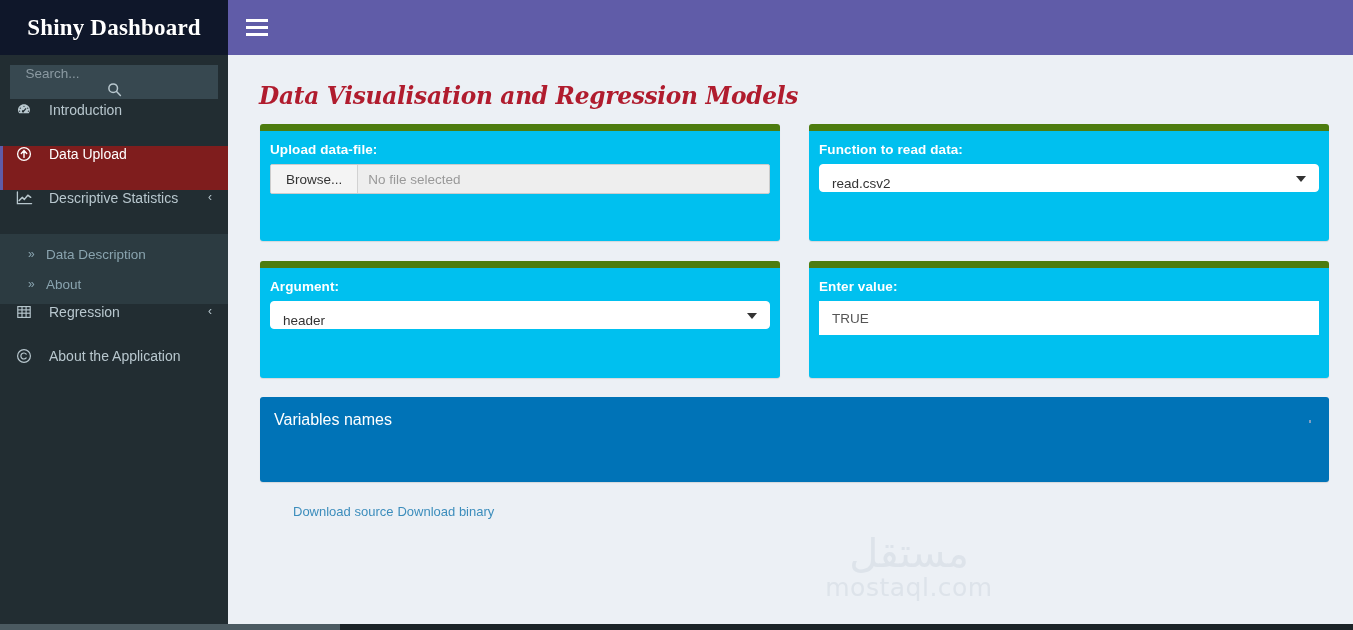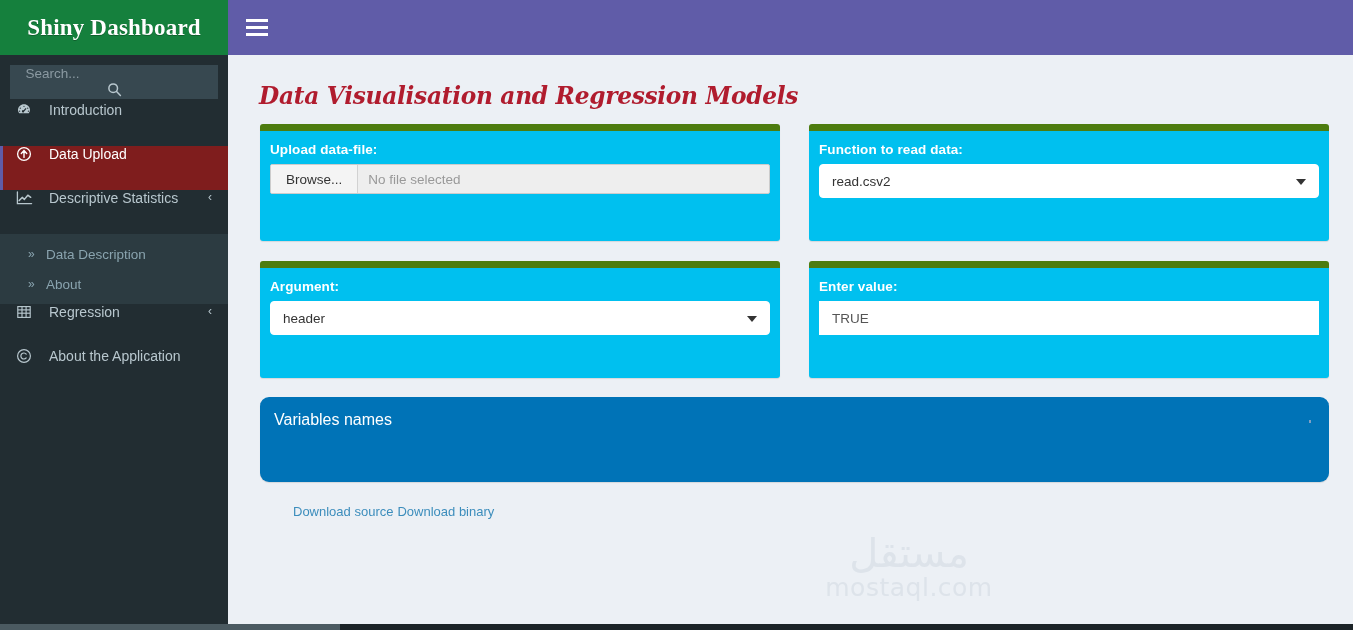--- a/index.html
+++ b/index.html
@@ -14,21 +14,21 @@
 
   
   .header {
     position: absolute; top: 0; left: 0; width: 1353px; height: 55px;
     background: #605ca8;
     display: flex; align-items: stretch;
   }
   .logo {
     width: 228px; height: 55px;
     display: flex; align-items: center; justify-content: center;
-    background: #15803d;
+    background: #0f172a;
     color: #ffffff;
     font-family: "Liberation Serif", serif;
     font-weight: bold;
     font-size: 23px;
     letter-spacing: .2px;
     text-shadow: 0 1px 0 rgba(0,0,0,.25);
     user-select: none;
   }
   .navbar {
     flex: 1; height: 55px;
@@ -162,25 +162,25 @@
     white-space: nowrap;
   }
   .file-name {
     display: flex; align-items: center;
     padding: 0 10px; flex: 1;
     color: #999; font-size: 13.5px;
   }
 
   .sel {
     position: relative;
-    height: 34px;
+    height: 28px;
     background: #ffffff;
     border: 1px solid #ffffff;
     border-radius: 4px;
-    display: flex; align-items: center;
+    display: flex; align-items: flex-end;
     padding: 0 38px 0 12px;
     color: #333; font-size: 13.5px;
     cursor: pointer;
   }
   .sel .caret {
     position: absolute; right: 12px; top: 50%;
     margin-top: -2px;
     width: 0; height: 0;
     border-left: 5px solid transparent;
     border-right: 5px solid transparent;
@@ -195,21 +195,21 @@
     display: flex; align-items: center;
     padding: 0 12px;
     color: #555; font-size: 13.5px;
     cursor: text;
   }
 
   .box-blue {
     margin: 19px 24px 0 32px;
     background: #0073b7;
     border-top: 3px solid #0073b7;
-    border-radius: 9px;
+    border-radius: 3px;
     height: 85px;
     position: relative;
     padding: 11px 14px;
     box-shadow: 0 1px 1px rgba(0,0,0,.10);
   }
   .box-blue .b-title {
     color: #ffffff; font-size: 16px; font-weight: normal;
     margin: 0;
   }
   .minimize-btn {

